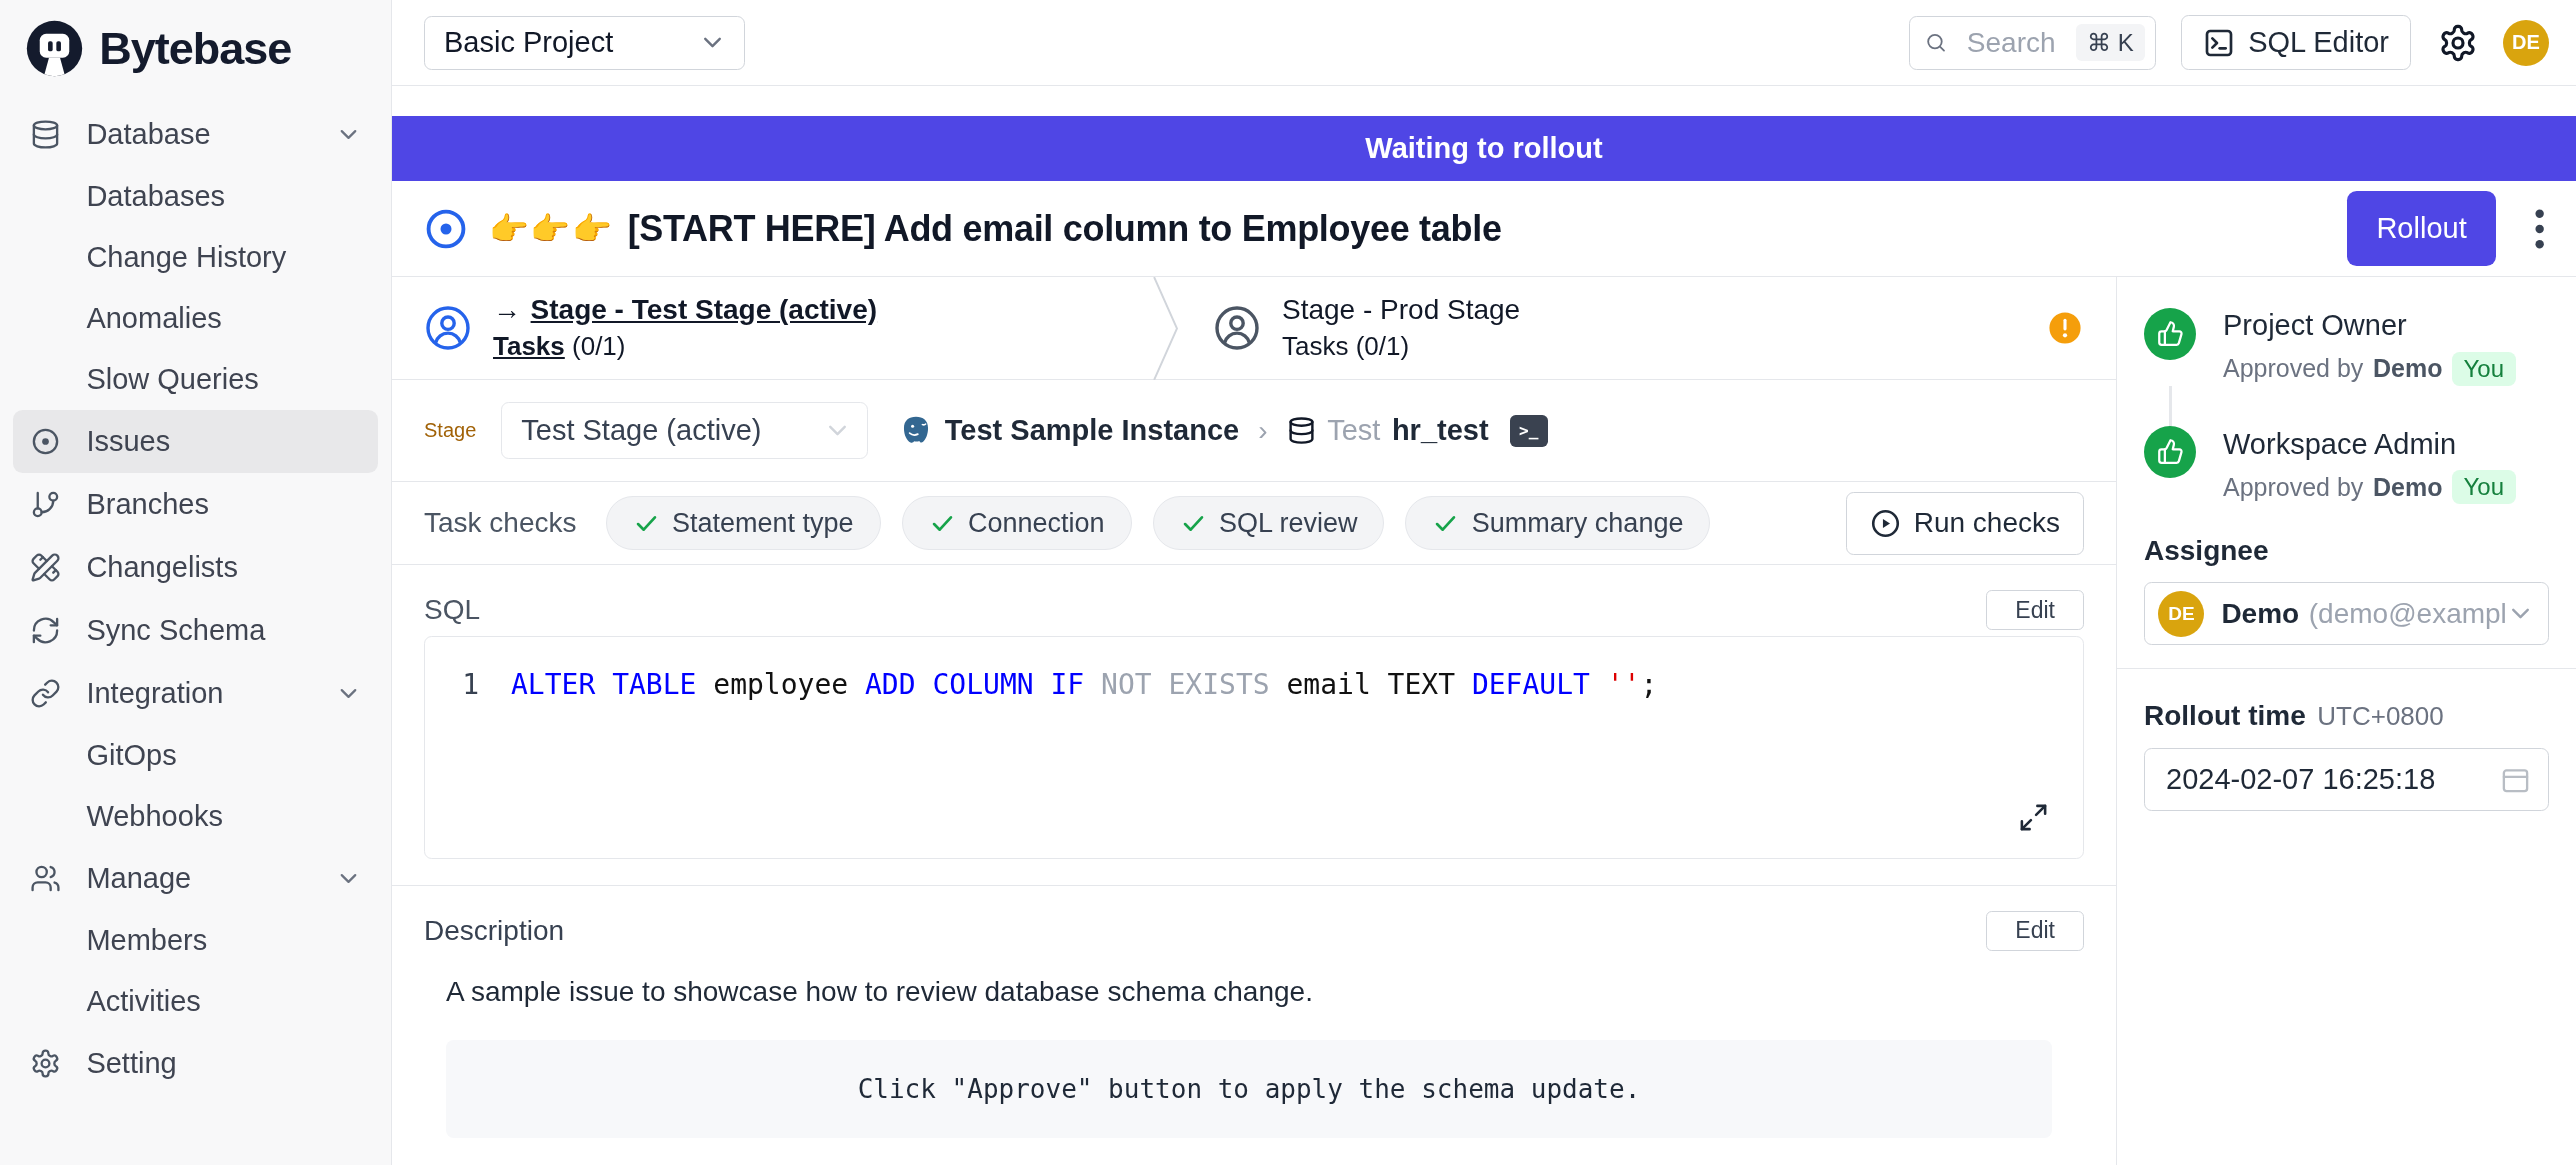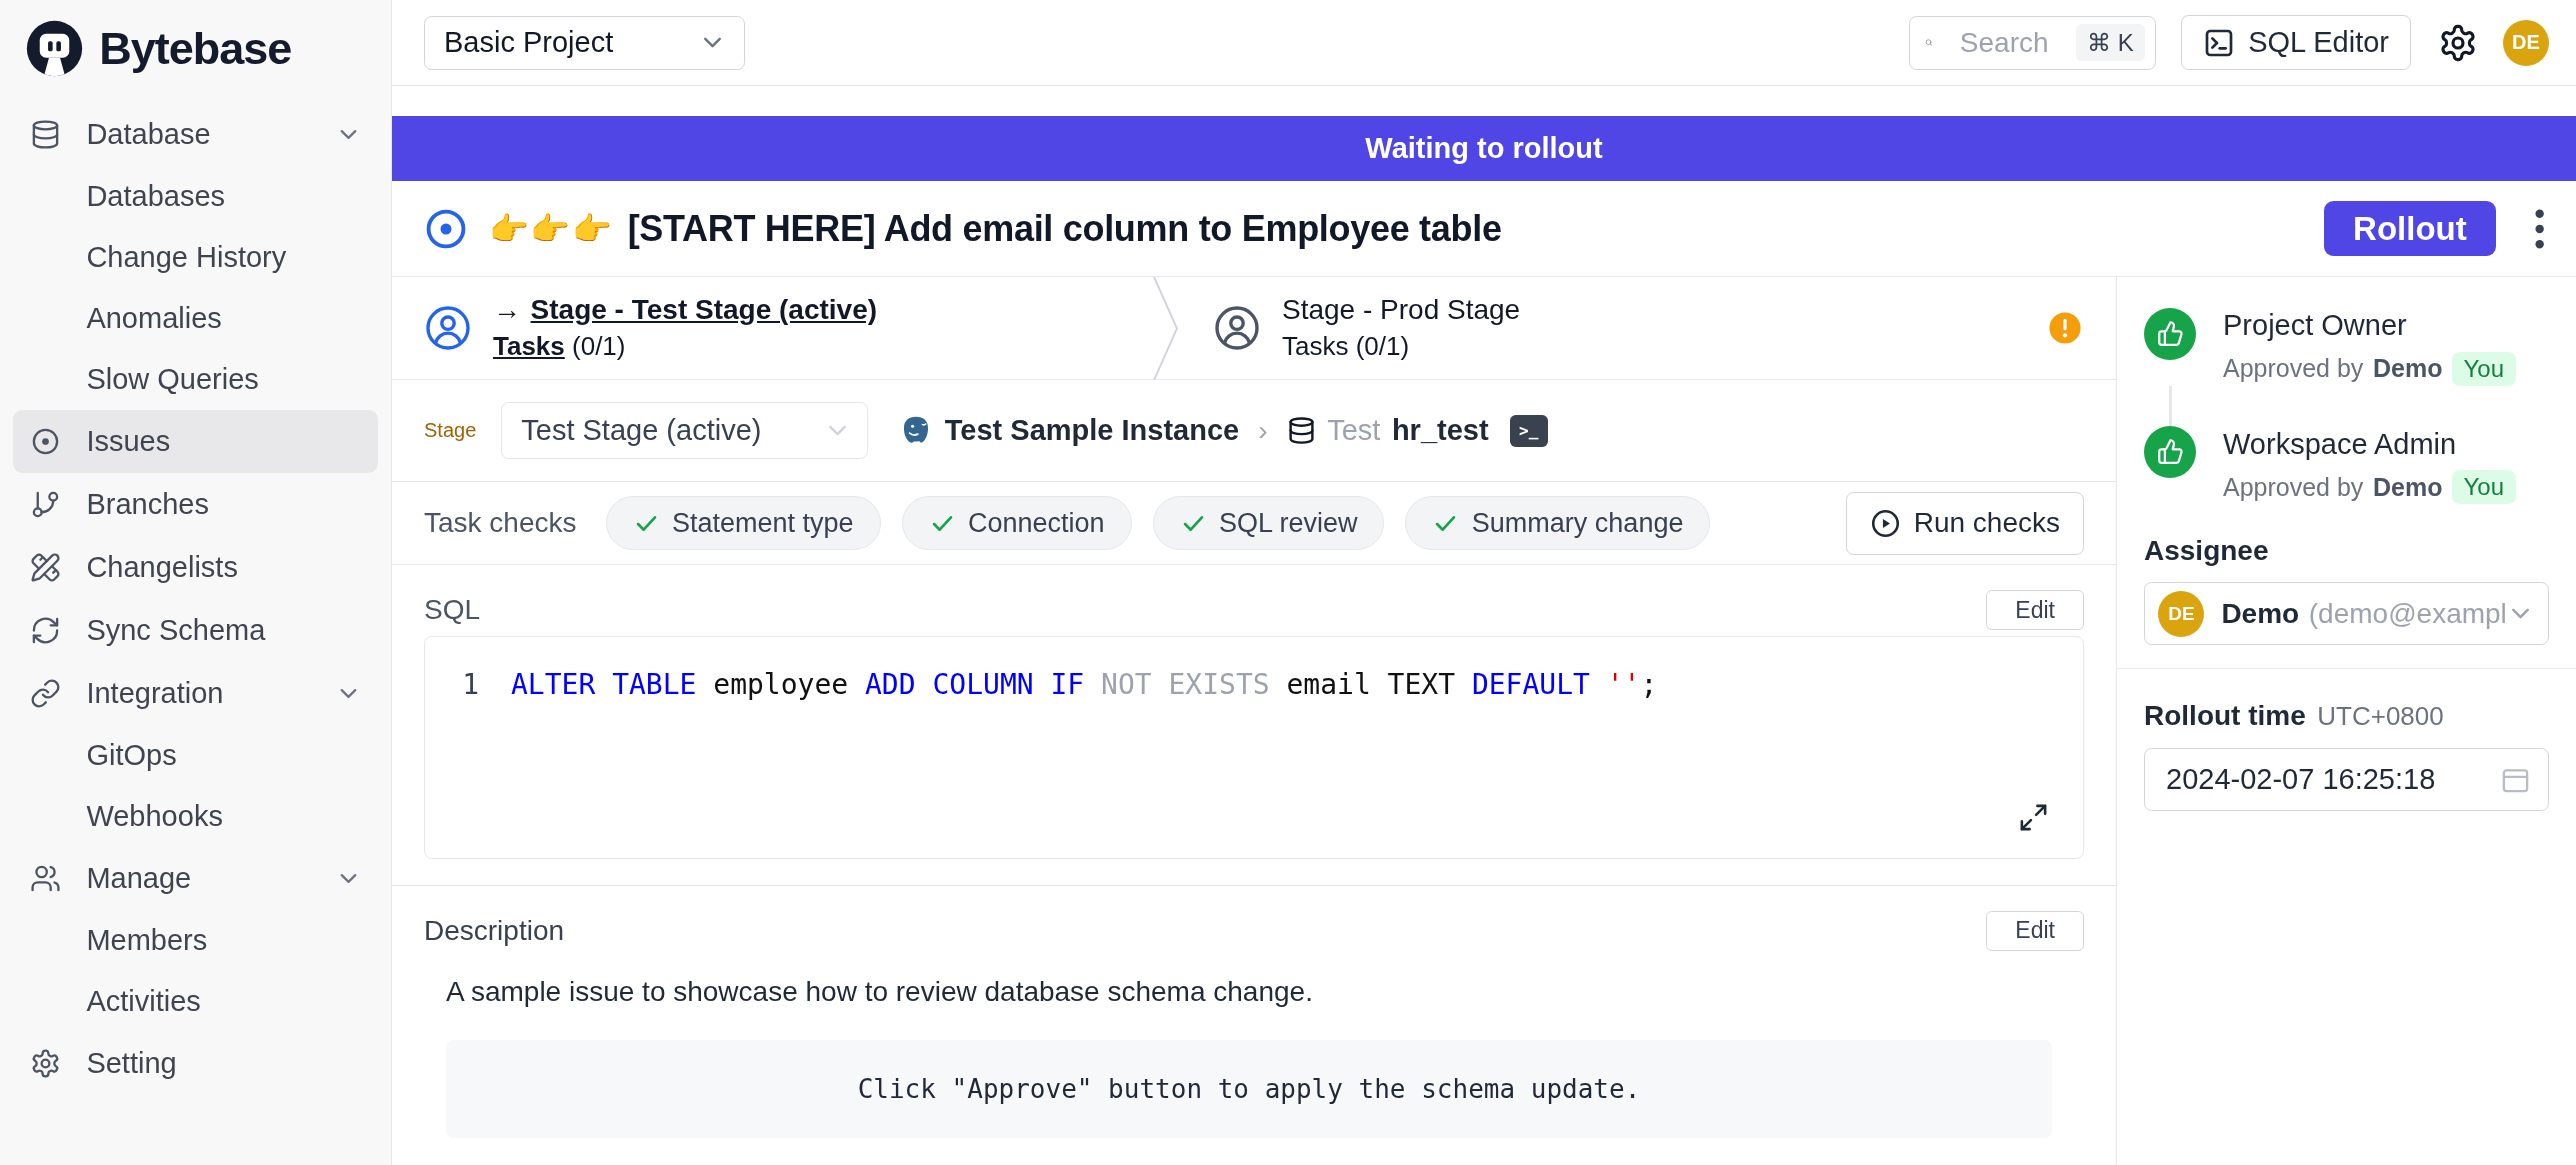--- a/index.html
+++ b/index.html
@@ -26,34 +26,34 @@
   .nav-item.sub .nlabel { font-weight:400; }
   .nav-item.active { background:#e8e8ea; }
   .nav-chevron { margin-left:auto; color:#6b7280; }
 
   
   .main { flex:1; display:flex; flex-direction:column; min-width:0; }
   .topbar { height:86px; border-bottom:1px solid var(--border); display:flex; align-items:center; padding:0 27px 0 32px; }
   .project-select { width:321px; height:54px; border:1px solid var(--input-border); border-radius:7.6px; display:flex; align-items:center; padding:0 17px 0 19px; font-size:29px; color:#111827; background:#fff; cursor:pointer; }
   .project-select .pschev { margin-left:auto; color:#6b7280; }
   .topbar-spacer { flex:1; }
-  .search-box { width:247px; height:54px; border:1px solid var(--input-border); border-radius:7.6px; display:flex; align-items:center; padding:0 9.6px 0 15.3px; gap:27px; background:#fff; cursor:text; }
+  .search-box { width:247px; height:54px; border:1px solid var(--input-border); border-radius:7.6px; display:flex; align-items:center; padding:0 9.6px 0 15.3px; gap:20px; background:#fff; cursor:text; }
   .search-box .sph { color:var(--faint); font-size:28px; flex:1; }
   .kbd-chip { background:#f3f4f6; border-radius:5.7px; padding:4.8px 11.5px; font-size:24px; color:#374151; white-space:nowrap; }
   .sqleditor-btn { margin-left:25px; height:55px; border:1px solid var(--input-border); border-radius:7.6px; background:#fff; display:flex; align-items:center; gap:13.4px; padding:6px 21px; font-size:29px; color:#1f2937; cursor:pointer; }
   .gear-btn { margin-left:27px; color:#111827; cursor:pointer; }
   .avatar { width:46px; height:46px; border-radius:50%; background:var(--yellow); color:#fff; font-size:20px; font-weight:700; display:flex; align-items:center; justify-content:center; margin-left:25px; cursor:pointer; }
 
   .banner { margin-top:30px; height:65px; background:var(--accent); color:#fff; font-size:29px; font-weight:600; display:flex; align-items:center; justify-content:center; }
 
   .title-row { height:96px; border-bottom:1px solid var(--border); display:flex; align-items:center; padding:0 29px 0 32px; }
   .issue-state-icon { color:#2563eb; margin-right:21px; }
   .issue-emoji { font-size:32px; color:#e8a33d; margin-right:13.4px; letter-spacing:1.9px; }
   .issue-title { font-size:36px; font-weight:700; color:#111827; letter-spacing:-0.3px; }
-  .rollout-btn { margin-left:auto; height:55px; padding:0 29px; background:var(--accent); color:#fff; font-size:33px; font-weight:700; border:none; border-radius:9.6px; cursor:pointer; }
+  .rollout-btn { margin-left:auto; height:75px; padding:0 29px; background:var(--accent); color:#fff; font-size:29px; font-weight:400; border:none; border-radius:9.6px; cursor:pointer; }
   .kebab { margin-left:36px; cursor:pointer; color:#374151; }
 
   .body-row { flex:1; display:flex; min-height:0; }
   .center-pane { flex:1; min-width:0; }
 
   
   .stage-strip { height:103px; border-bottom:1px solid var(--border); display:flex; align-items:stretch; }
   .stage-cell { display:flex; align-items:center; padding-left:32px; }
   .stage-cell.left { width:760px; min-width:760px; }
   .stage-cell.right { flex:1; }

